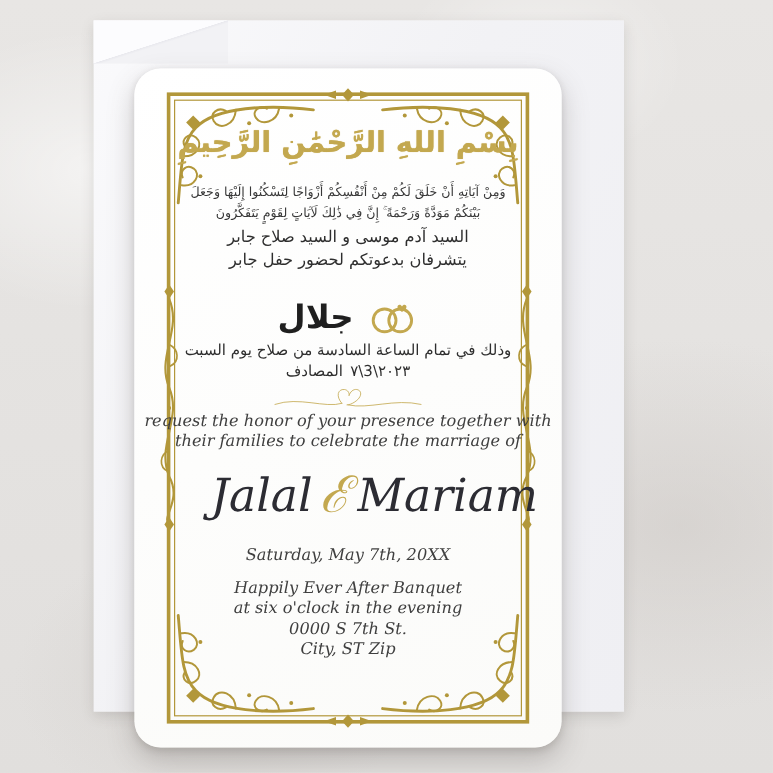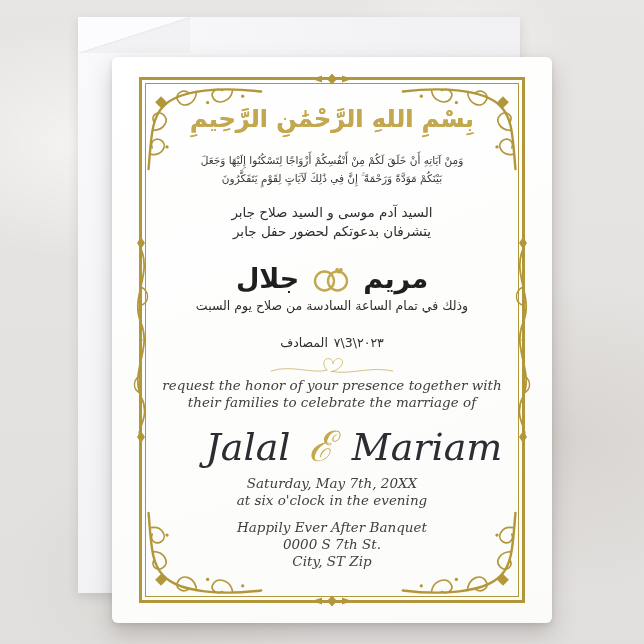--- a/index.html
+++ b/index.html
@@ -24,23 +24,23 @@
   .envelope{
     position:absolute;left:78px;top:17px;width:442px;height:576px;
     background:linear-gradient(118deg,#fafafc 0%,#f2f2f5 45%,#efeff3 100%);
     box-shadow:0 4px 10px rgba(90,85,80,.18);
   }
   .envelope::before{ 
     content:"";position:absolute;left:0;top:0;width:112px;height:36px;
     background:linear-gradient(to bottom right,#fcfcfe 49.4%,#e9e9ee 50%,#f2f2f5 53%);
   }
   .card{
-    position:absolute;left:112px;top:57px;width:440px;height:566px;
+    position:absolute;left:112px;top:57px;width:356px;height:566px;
     background:linear-gradient(160deg,#ffffff,#fbfbf9);
-    border-radius:6px;
+    border-radius:22px;
     box-shadow:0 10px 22px rgba(85,80,74,.28), 0 2px 5px rgba(85,80,74,.15);
   }
   .frame{
     position:absolute;left:27px;right:27px;top:20px;bottom:20px;
     border:3px solid var(--gold);
   }
   .frame::after{
     content:"";position:absolute;inset:3px;border:1px solid var(--gold);
   }
   .orn{position:absolute;color:var(--gold);pointer-events:none;}
@@ -59,38 +59,38 @@
     padding-top:40px;text-align:center;color:var(--ink);
   }
   .bismillah{
     height:44px;line-height:44px;font-size:24px;font-weight:bold;
     color:var(--gold-light);white-space:nowrap;direction:rtl;
     text-shadow:0 0 .6px var(--gold-light);
   }
   .ar{direction:rtl;white-space:nowrap;}
   .verse1{margin-top:10px;}
   .verse-line{font-size:10.5px;line-height:18px;color:#383838;}
-  .hosts-ar{margin-top:16px;font-size:13.5px;line-height:19px;}
+  .hosts-ar{margin-top:2px;font-size:13.5px;line-height:19px;}
   .invite-ar{font-size:13.5px;line-height:19px;}
   .names-ar-row{margin-top:20px;height:34px;display:flex;align-items:center;gap:10px;}
   .name-ar{font-size:27px;font-weight:bold;color:#1f1f1f;white-space:nowrap;direction:rtl;}
   .small-ar{font-size:12.5px;line-height:17px;}
   .time-ar{margin-top:2px;}
-  .date-row{display:flex;align-items:flex-end;gap:6px;height:17px;margin-top:20px;}
+  .date-row{display:flex;align-items:flex-end;gap:6px;height:17px;}
   .date-row span{font-size:12.5px;line-height:17px;}
   .heart-div{margin-top:2px;height:24px;color:var(--gold-light);}
   .en{font-family:"DejaVu Serif",serif;font-style:italic;color:var(--ink-en);
       font-size:13.5px;line-height:17px;white-space:nowrap;}
   .hosts-en{margin-top:4px;font-size:14px;}
-  .names-en-row{margin-top:6px;height:56px;display:flex;align-items:flex-end;gap:16px;margin-left:44px;}
+  .names-en-row{margin-top:6px;height:56px;display:flex;align-items:flex-end;gap:4px;margin-left:44px;}
   .name-en{font-family:"DejaVu Serif",serif;font-style:italic;font-size:38px;
            line-height:52px;color:#2c2c33;white-space:nowrap;}
   .amp{font-family:"DejaVu Serif",serif;font-style:italic;font-size:42px;
        line-height:52px;color:var(--gold-light);margin:0 2px;}
-  .date-en{margin-top:2px;}
+  .date-en{margin-top:16px;}
   .venue-name{margin-top:10px;}
   .rsvp{margin-top:6px;}
   svg{display:block;}
 </style>
 </head>
 <body>
 
 <svg width="0" height="0" style="position:absolute" aria-hidden="true">
   <defs>
     <symbol id="corner" viewBox="0 0 130 95">
@@ -175,21 +175,20 @@
       <div class="ar verse-line">بَيْنَكُمْ مَوَدَّةً وَرَحْمَةً ۚ إِنَّ فِي ذَٰلِكَ لَآيَاتٍ لِقَوْمٍ يَتَفَكَّرُونَ</div>
 
       <div class="ar hosts-ar">السيد آدم موسى و السيد صلاح جابر</div>
       <div class="ar invite-ar">يتشرفان بدعوتكم لحضور حفل جابر</div>
 
       <div class="names-ar-row">
         <span class="name-ar">جلال</span>
         <svg width="44" height="30" style="color:var(--gold-light)">
             <use href="#rings"></use>
           </svg>
-        <span class="name-ar">مريم</span>
       </div>
 
       <div class="ar small-ar time-ar">وذلك في تمام الساعة السادسة من صلاح يوم السبت</div>
       <div class="date-row">
         <span class="ar">المصادف</span>
         <span dir="ltr">٧\3\٢٠٢٣</span>
       </div>
 
       <svg class="heart-div" width="190" height="24" viewBox="0 0 300 56" preserveAspectRatio="xMidYMid meet">
           <use href="#heartflourish"></use>
@@ -198,21 +197,21 @@
       <div class="en">request the honor of your presence together with</div>
       <div class="en">their families to celebrate the marriage of</div>
 
       <div class="names-en-row">
         <span class="name-en">Jalal</span>
         <span class="amp">ℰ</span>
         <span class="name-en">Mariam</span>
       </div>
 
       <div class="en date-en">Saturday, May 7th, 20XX</div>
+      <div class="en venue-name">Happily Ever After Banquet</div>
+
       <div class="en">at six o'clock in the evening</div>
-
-      <div class="en venue-name">Happily Ever After Banquet</div>
       <div class="en">0000 S 7th St.</div>
       <div class="en">City, ST Zip</div>
 
     </div>
   </div>
 </div>
 
 </body></html>

